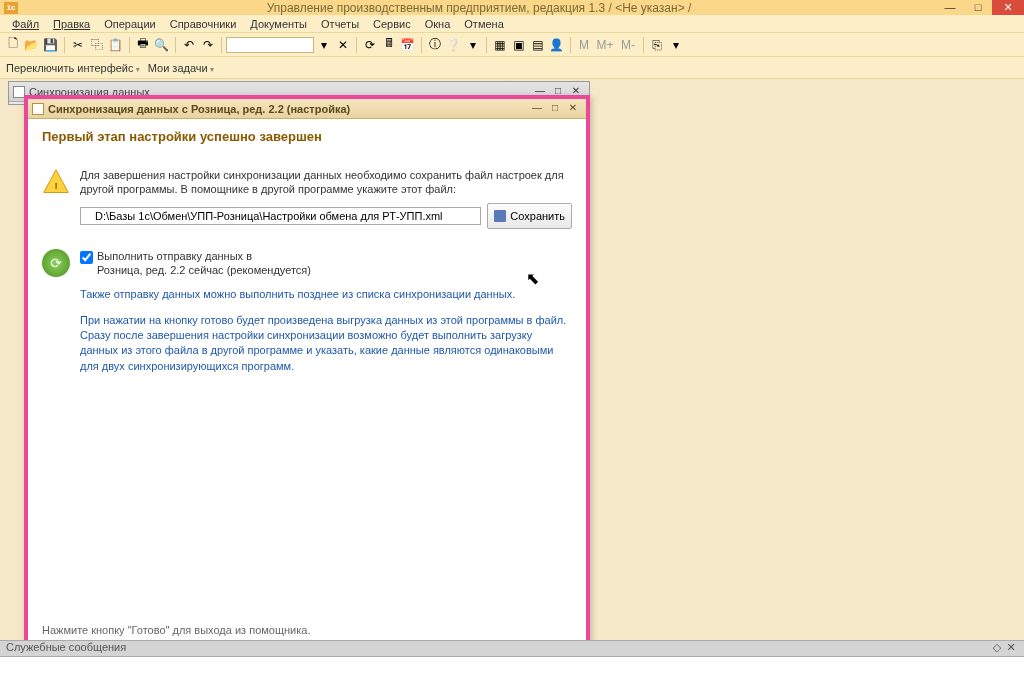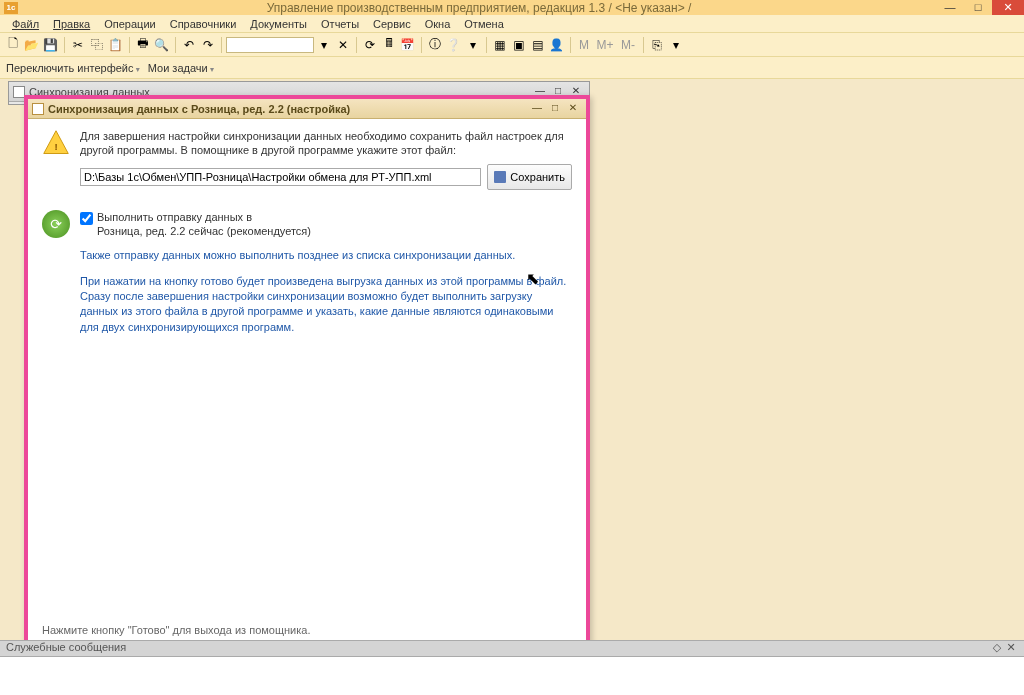--- a/index.html
+++ b/index.html
@@ -41,21 +41,21 @@
 
 .panel2 .content { padding: 10px 14px; height: calc(100% - 20px); display: flex; flex-direction: column; }
 .panel2 h2 { color: #8a5a00; font-size: 13px; font-weight: bold; margin-bottom: 24px; }
 
 .row1 { display: flex; gap: 10px; margin-bottom: 20px; }
 .warn-icon { width: 28px; height: 28px; flex-shrink: 0; }
 .warn-icon svg { width: 28px; height: 28px; }
 .row1 .texts { flex: 1; }
 .row1 .desc { color: #333; line-height: 1.3; margin-bottom: 6px; }
 .pathrow { display: flex; gap: 6px; align-items: center; }
-.pathrow input { flex: 1; height: 18px; border: 1px solid #aaa; padding: 0 3px; background: #fff; }
+.pathrow input { flex: 1; height: 18px; border: 1px solid #aaa; padding: 0 14px; background: #fff; }
 .btn-save { height: 18px; border: 1px solid #aaa; background: linear-gradient(#fdfdfd,#e8e8e8); padding: 12px 6px; display: flex; align-items: center; gap: 4px; cursor: pointer; border-radius: 2px; }
 .btn-save .disk { width: 12px; height: 12px; background: #5a7ab8; border-radius: 1px; }
 
 .row2 { display: flex; gap: 10px; }
 .sync-icon { width: 28px; height: 28px; flex-shrink: 0; background: radial-gradient(#8ad05a,#4a9020); border-radius: 50%; display: flex; align-items: center; justify-content: center; color: #fff; font-size: 14px; }
 .row2 .texts { flex: 1; }
 .chkrow { display: flex; align-items: flex-start; gap: 4px; margin-bottom: 10px; }
 .chkrow input { margin-top: 2px; }
 .chkrow label { color: #333; line-height: 1.3; }
 .bluetext { color: #2058a8; line-height: 1.4; margin-bottom: 10px; }
@@ -162,20 +162,21 @@
 
   <div class="panel2">
     <div class="titlebar">
       <div class="icon"></div>
       <div class="txt">Синхронизация данных с Розница, ред. 2.2 (настройка)</div>
       <div class="pb">—</div>
       <div class="pb">□</div>
       <div class="pb">✕</div>
     </div>
     <div class="content">
+      <h2>Первый этап настройки успешно завершен</h2>
 
       <div class="row1">
         <div class="warn-icon">
           <svg viewBox="0 0 32 32">
               <polygon points="16,2 30,28 2,28" fill="#ffd040" stroke="#c89000" stroke-width="1"></polygon>
               <text x="16" y="24" text-anchor="middle" font-size="18" font-weight="bold" fill="#805000">!</text>
             </svg>
         </div>
         <div class="texts">
           <div class="desc">Для завершения настройки синхронизации данных необходимо сохранить файл настроек для другой программы. В помощнике в другой программе укажите этот файл:</div>

